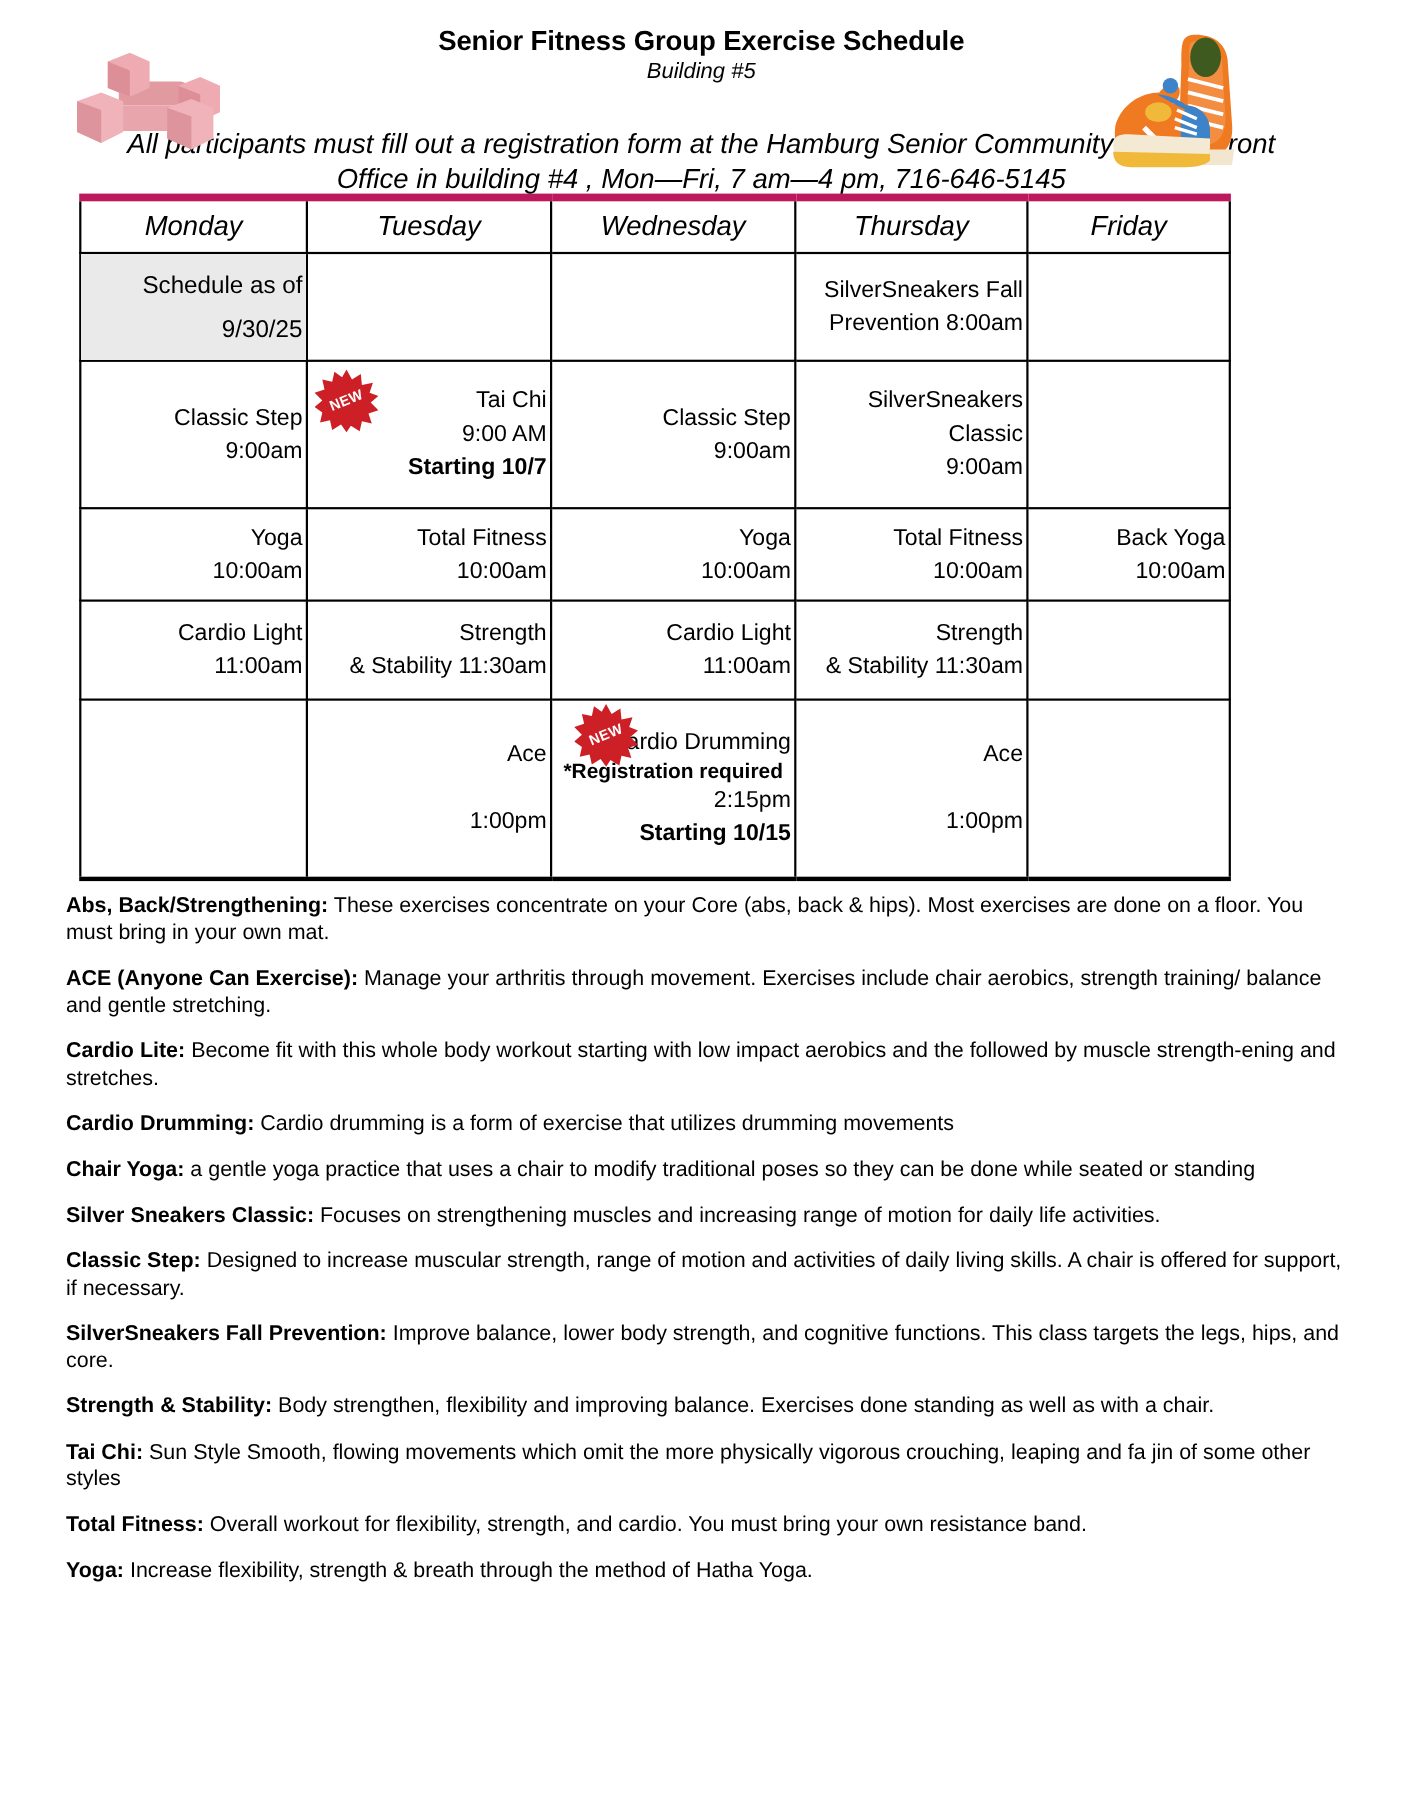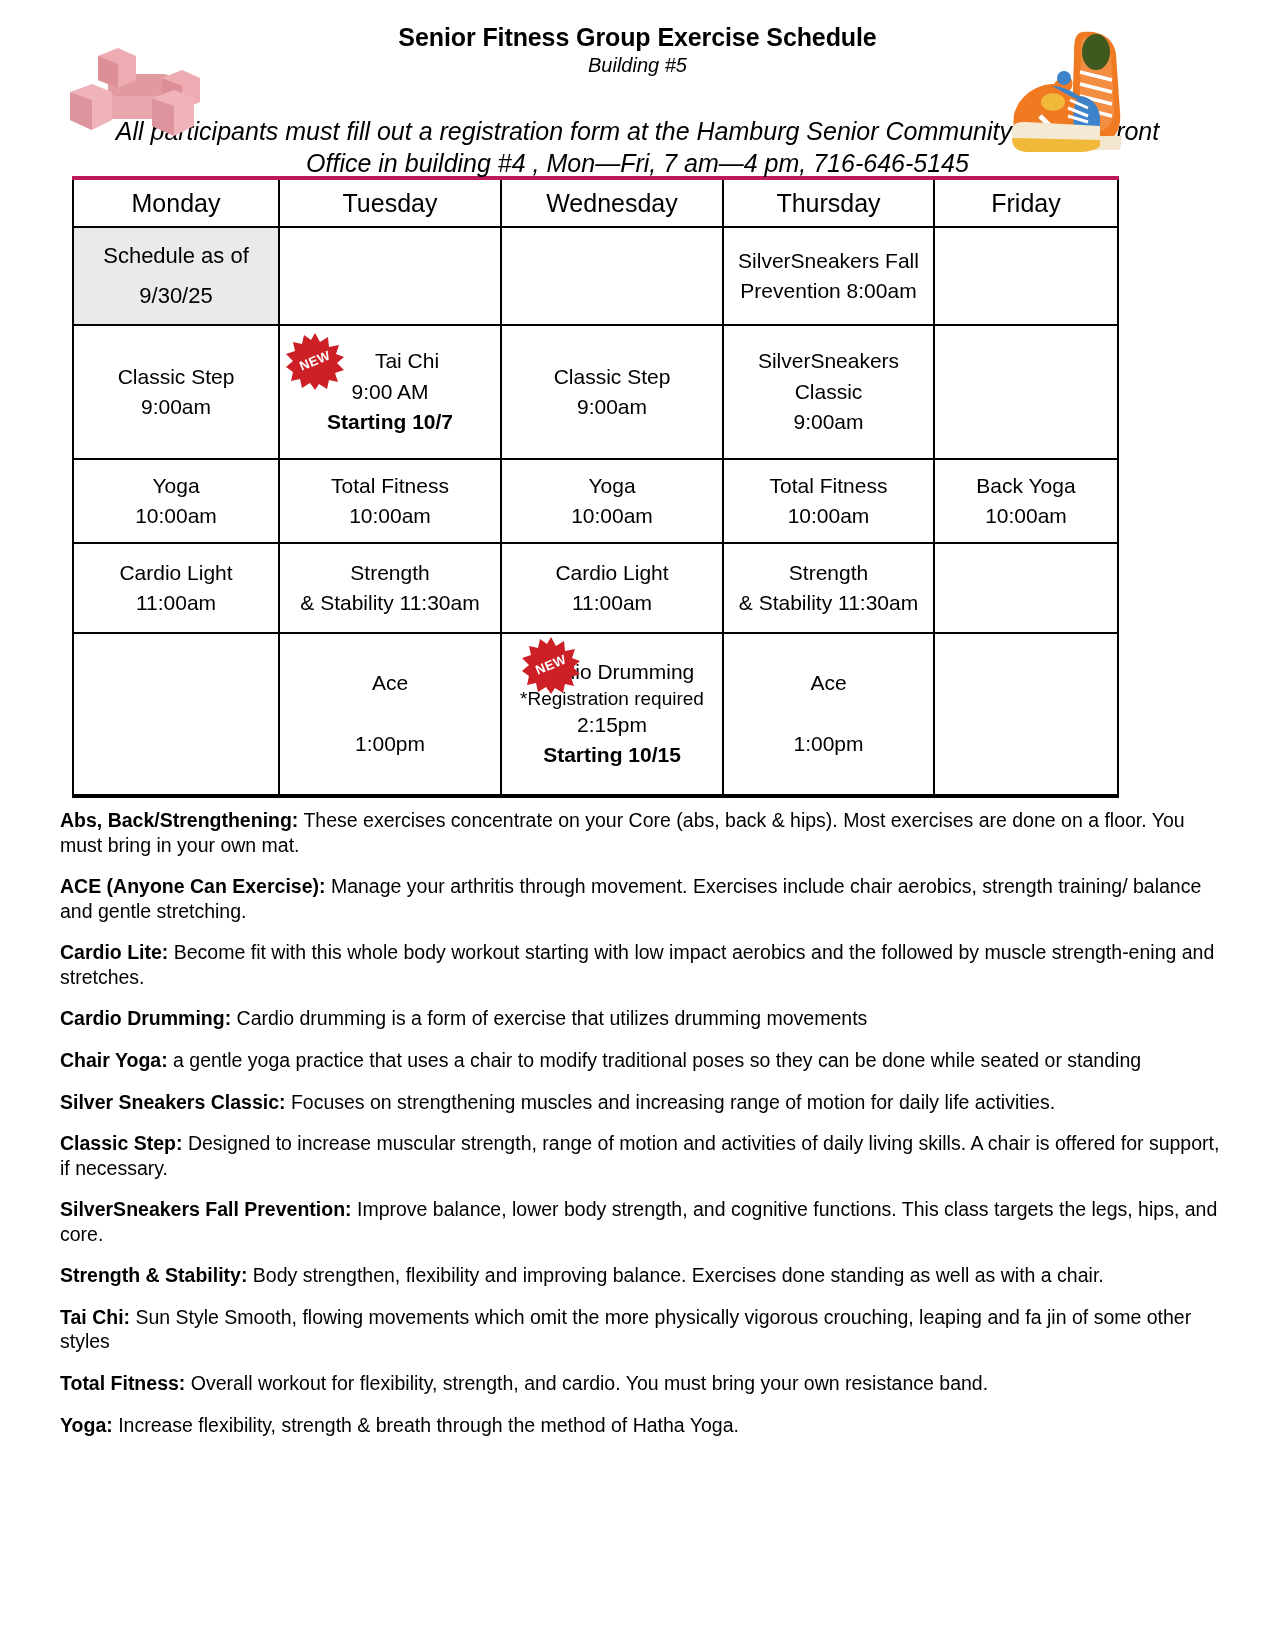--- a/index.html
+++ b/index.html
@@ -75,22 +75,23 @@
     border: 2px solid #000;
     text-align: center;
     vertical-align: middle;
     font-weight: normal;
     padding: 4px 3px;
     position: relative;
   }
   table.schedule thead th {
     font-size: 25px;
     height: 42px;
-    border-top: 4px solid #be185d;
+    border-top: 7px solid #be185d;
     padding: 2px;
+    font-style: italic;
   }
   .col-mon { width: 206px; }
   .col-tue { width: 222px; }
   .col-wed { width: 222px; }
   .col-thu { width: 211px; }
   .col-fri { width: 184px; }
 
   td.cell {
     font-size: 21px;
     line-height: 1.45;
@@ -104,26 +105,26 @@
 
   td.asof {
     background: #eaeaea;
     font-weight: bold;
     font-size: 22px;
     border: 4px solid #000;
     line-height: 1.8;
   }
   .bold-line { font-weight: bold; }
   .small-bold {
-    font-weight: normal;
+    font-weight: bold;
     font-size: 19px;
     display: block;
     line-height: 1.15;
   }
-  .cell-line { display: block; }
+  .cell-line { display: block; text-align: right; }
   .tight { line-height: 1.28; }
 
   
   .new-badge {
     position: absolute;
     width: 58px;
     height: 58px;
   }
   .new-badge .star-txt {
     position: absolute;

